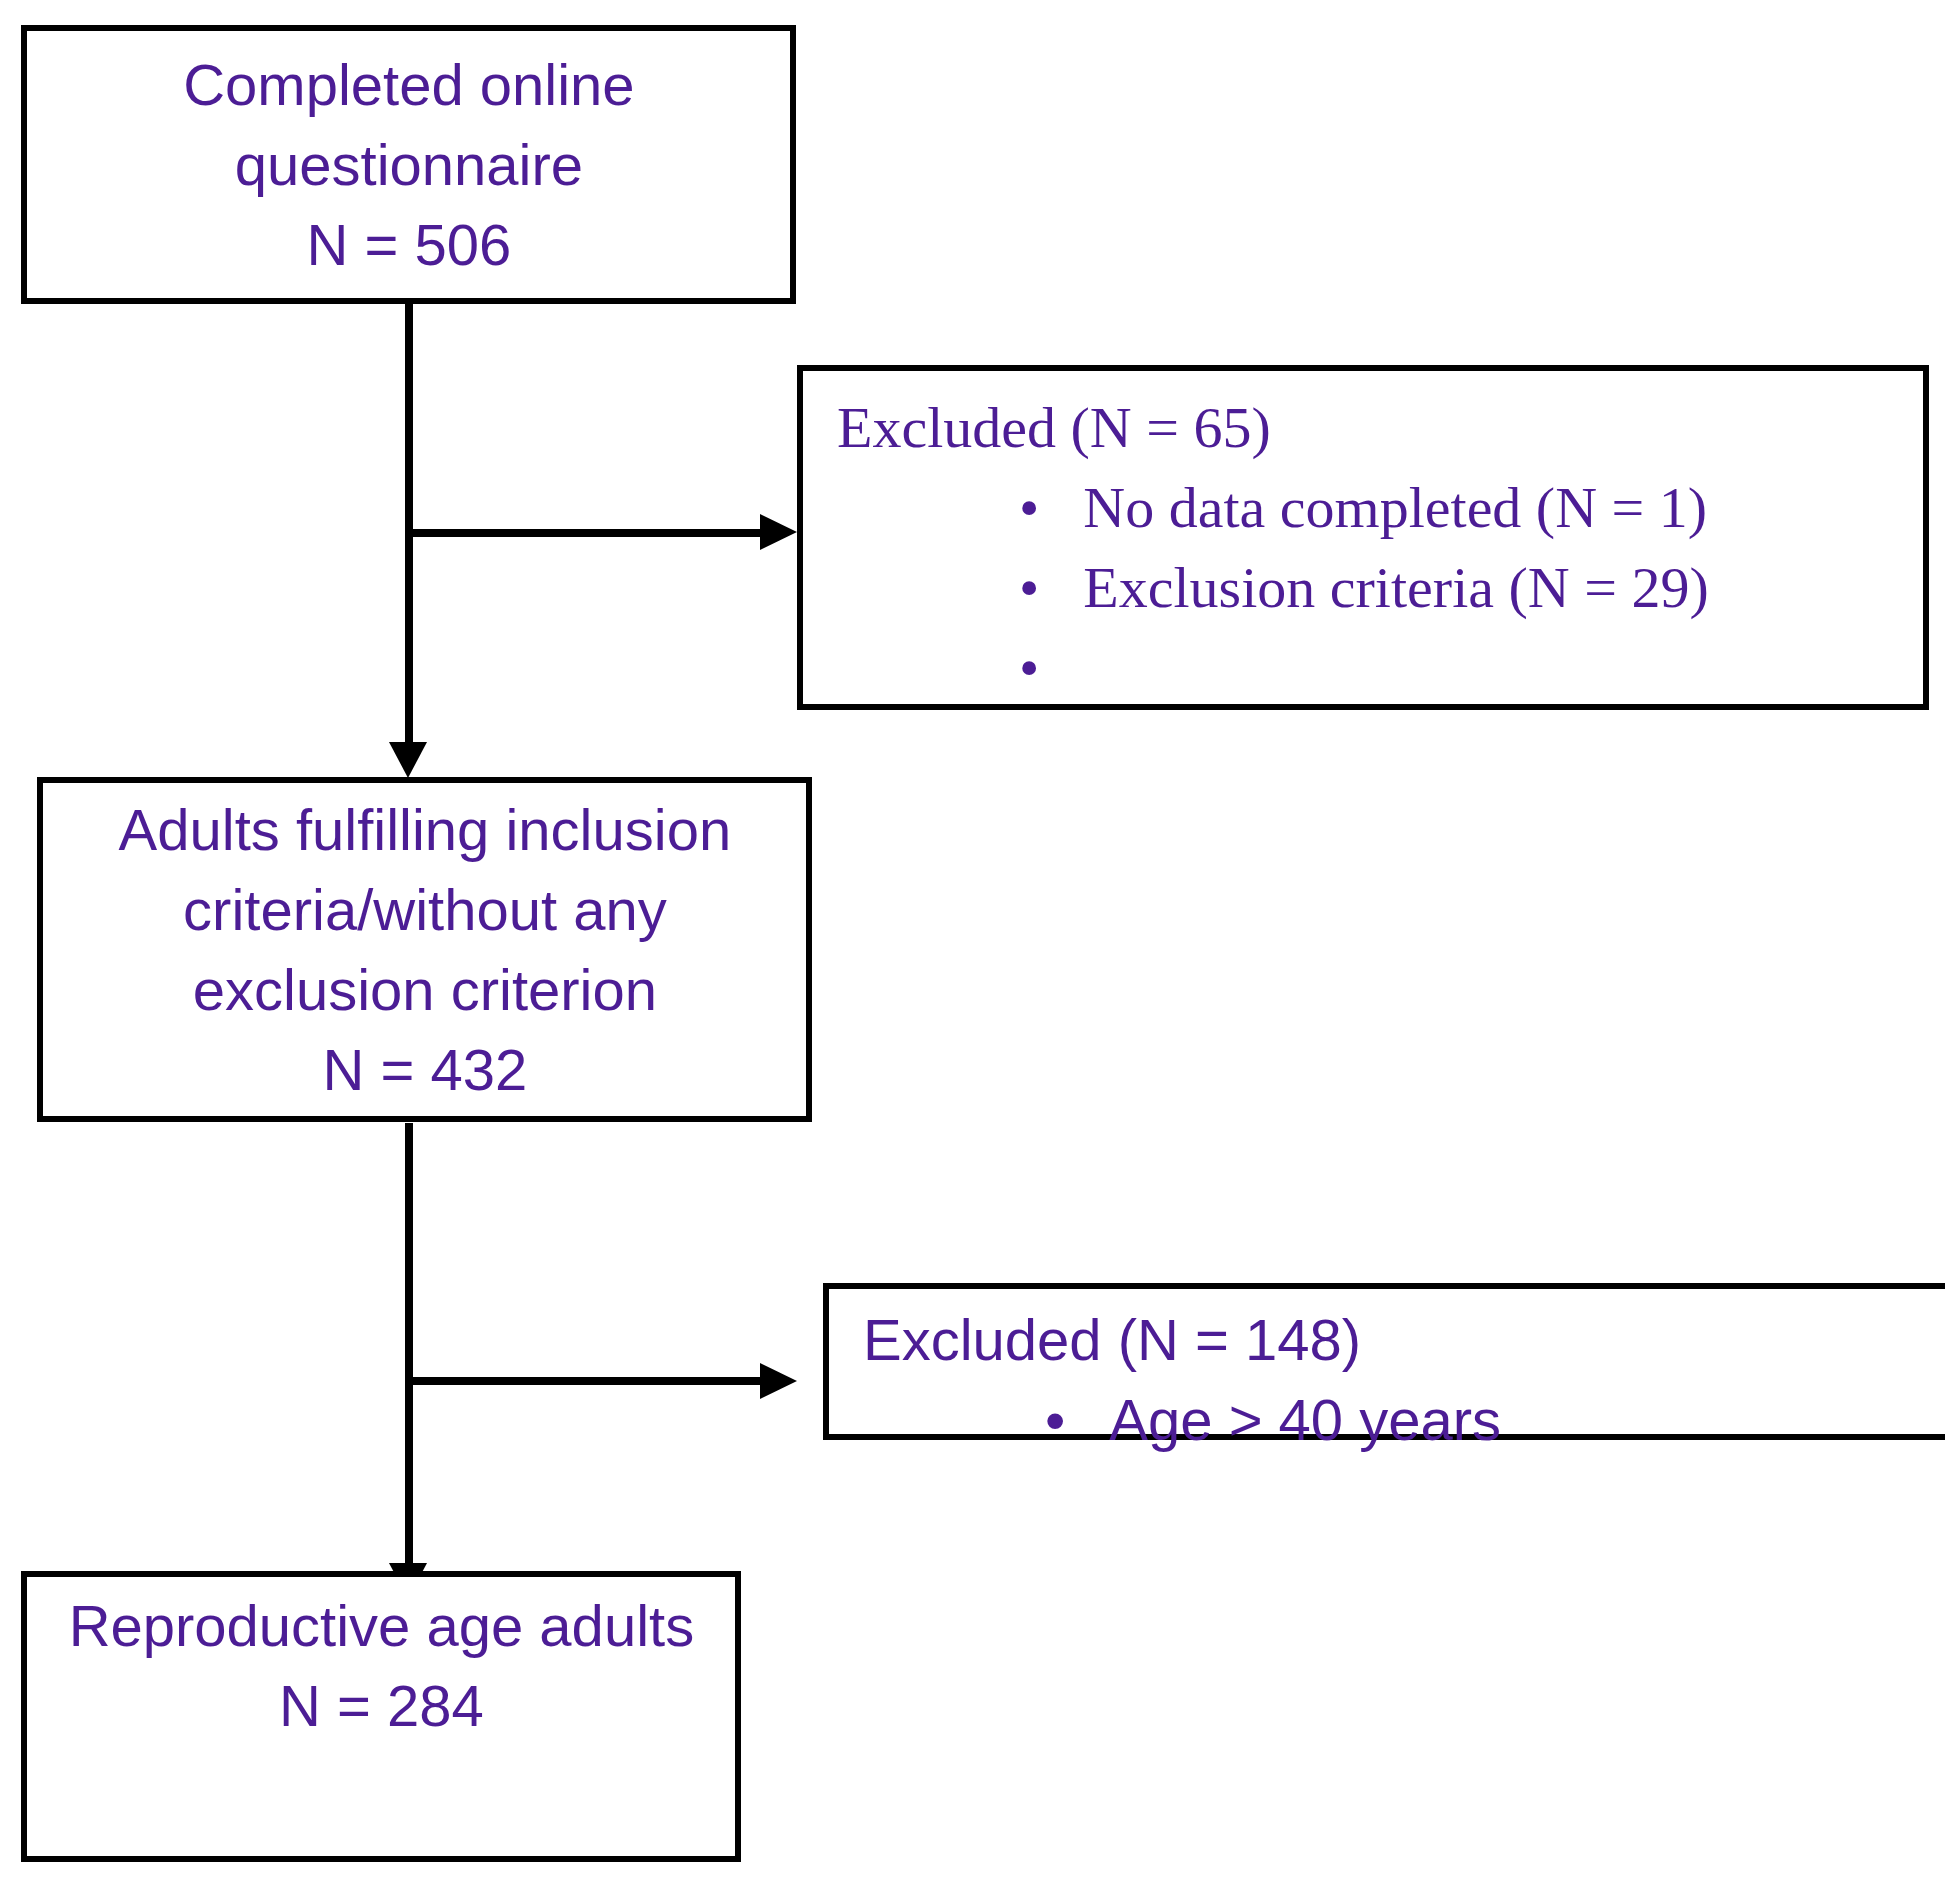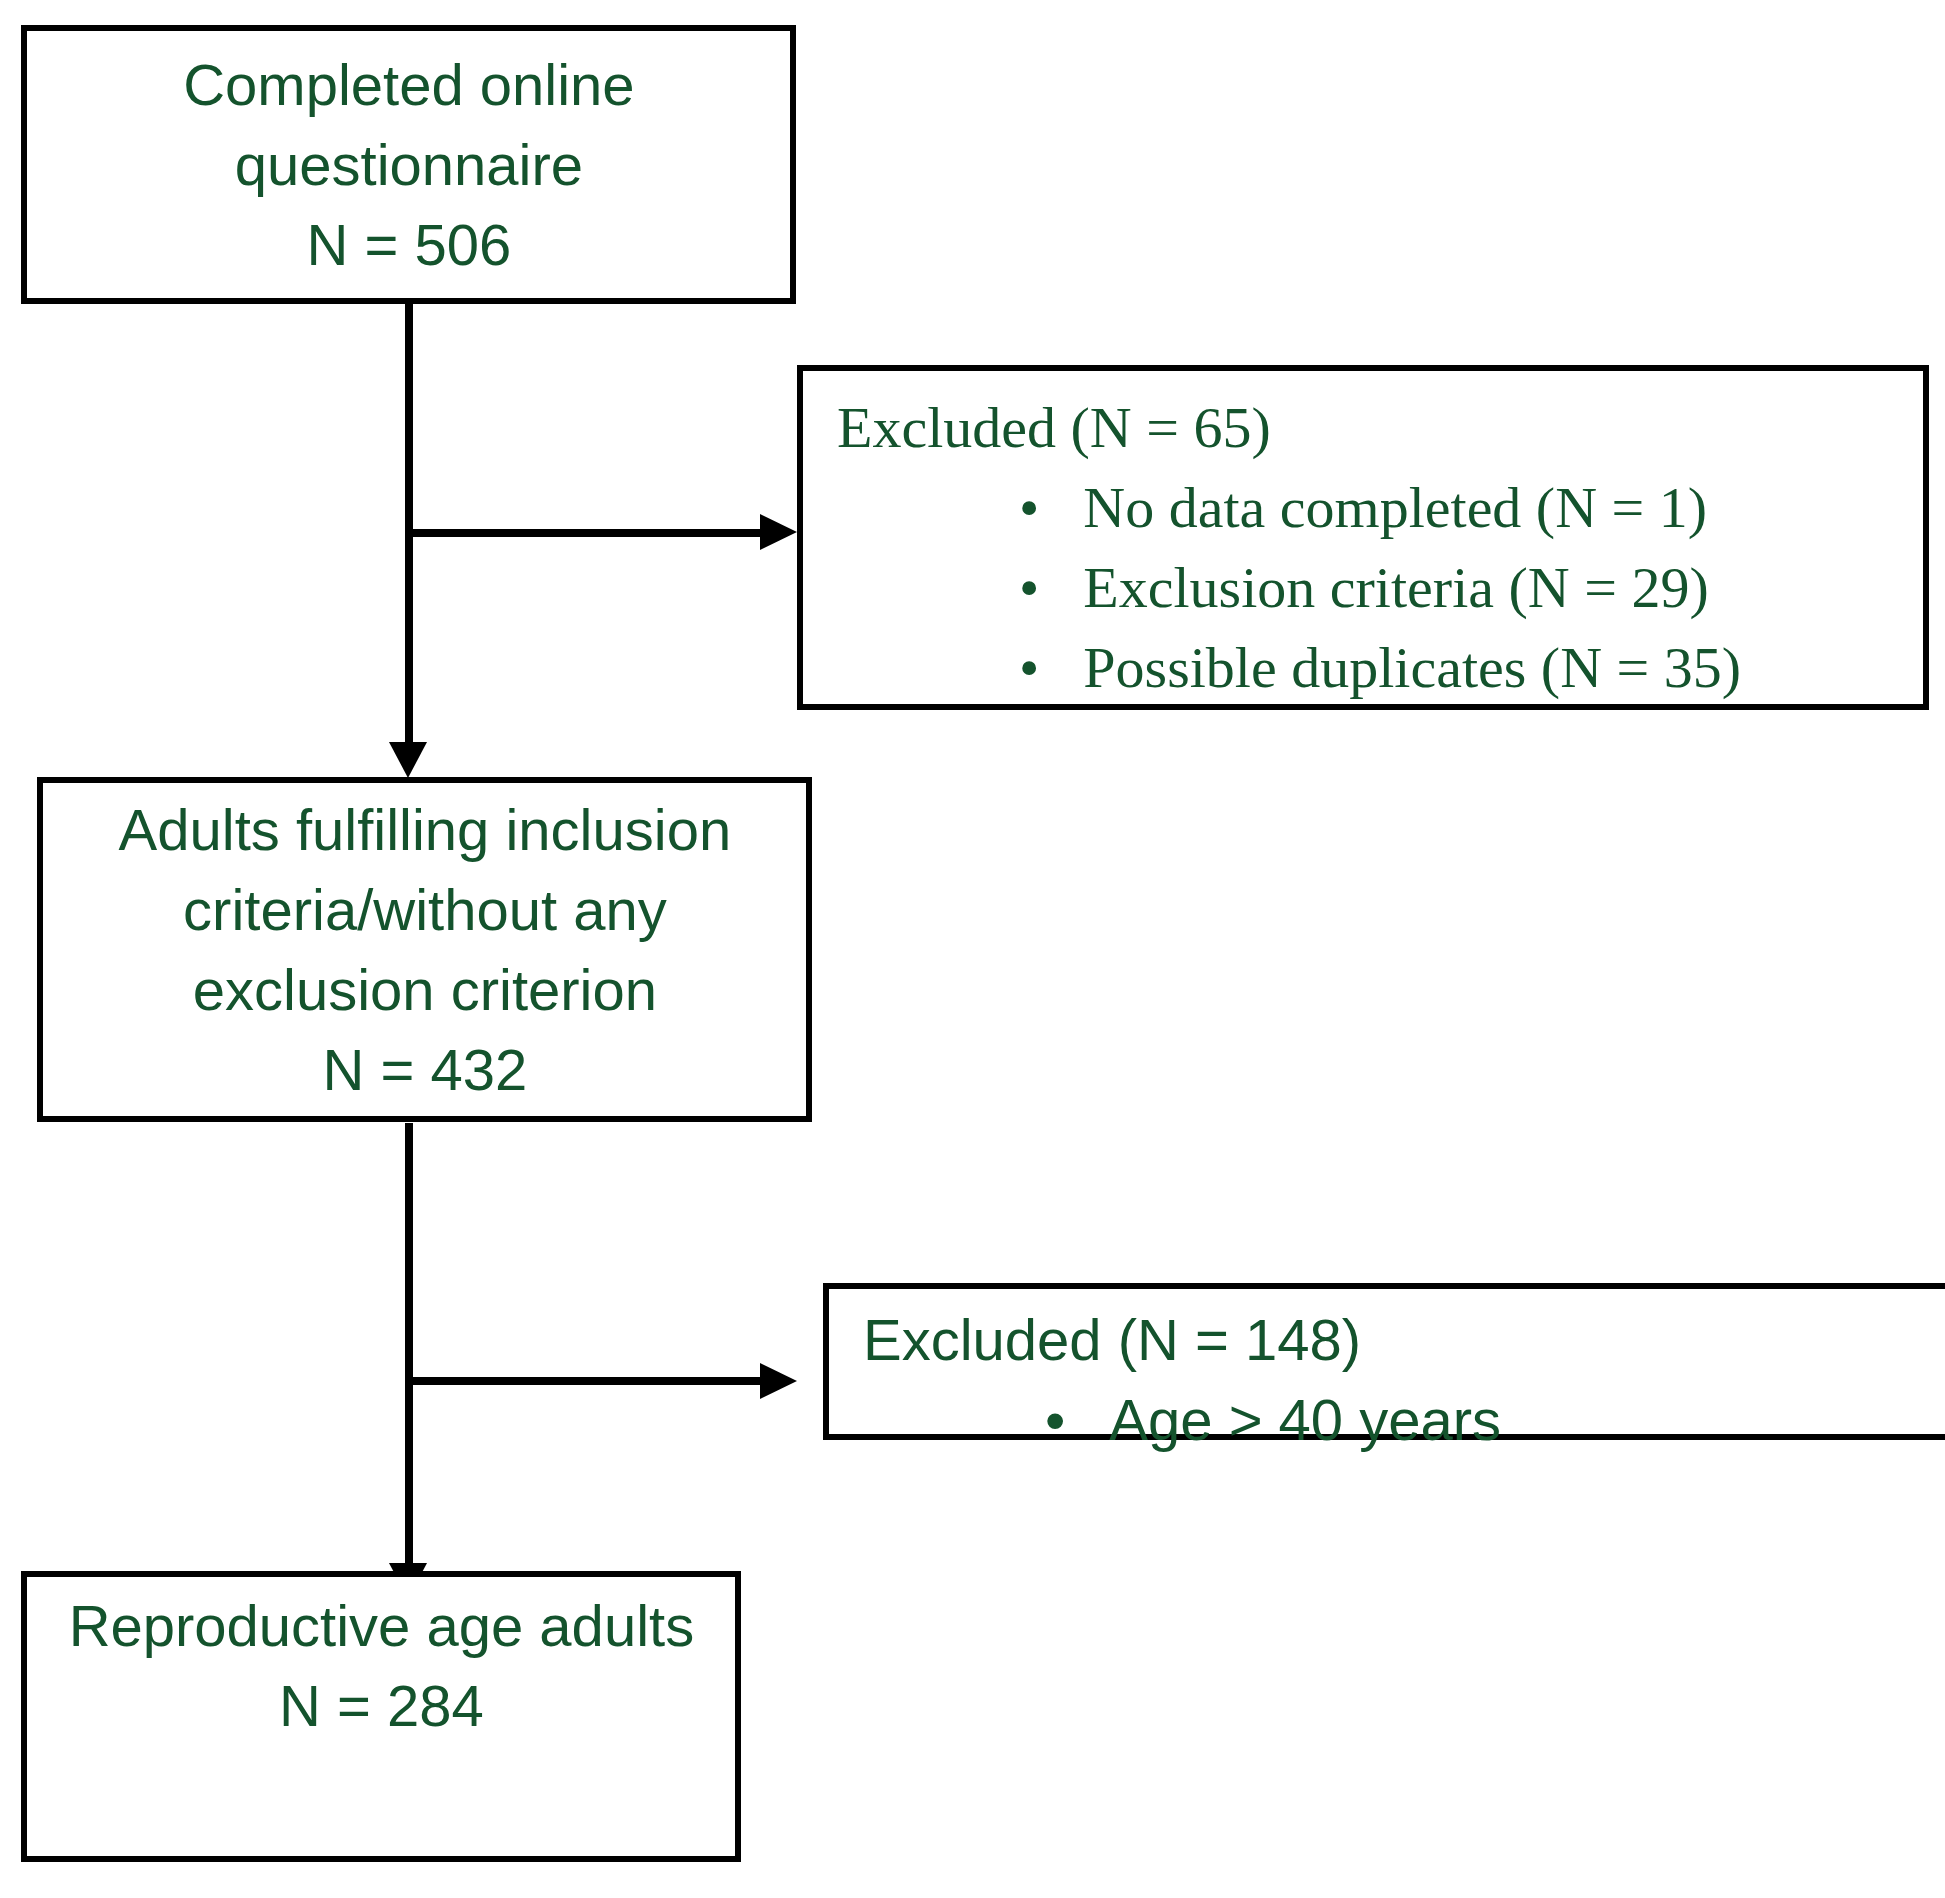--- a/index.html
+++ b/index.html
@@ -6,21 +6,21 @@
     margin: 0;
     padding: 0;
     background: #ffffff;
   }
   #canvas {
     position: relative;
     width: 1946px;
     height: 1899px;
     background: #ffffff;
     font-family: "Liberation Sans", sans-serif;
-    color: #14532d;
+    color: #4c1d95;
     font-size: 58px;
     line-height: 80px;
   }
   .node {
     position: absolute;
     box-sizing: border-box;
     border: 6.4px solid #000000;
     background: #ffffff;
   }
   .node.centered {
@@ -111,21 +111,20 @@
       <li class="bullet-item">
         <span class="bullet-glyph">•</span>
         <span>No data completed (N = 1)</span>
       </li>
       <li class="bullet-item">
         <span class="bullet-glyph">•</span>
         <span>Exclusion criteria (N = 29)</span>
       </li>
       <li class="bullet-item">
         <span class="bullet-glyph">•</span>
-        <span>Possible duplicates (N = 35)</span>
       </li>
     </ul>
   </div>
 
   <div class="node centered" id="node-inclusion">
     <div>Adults fulfilling inclusion</div>
     <div>criteria/without any</div>
     <div>exclusion criterion</div>
     <div>N = 432</div>
   </div>

